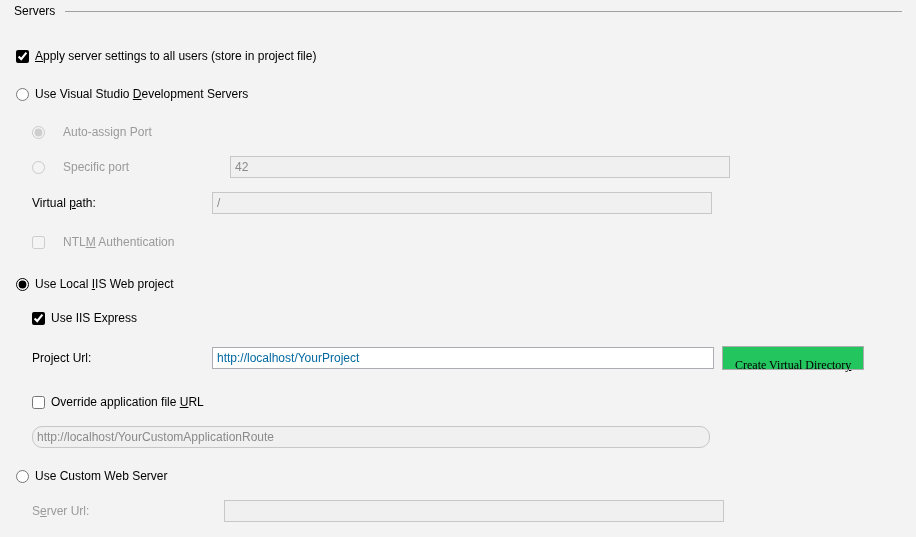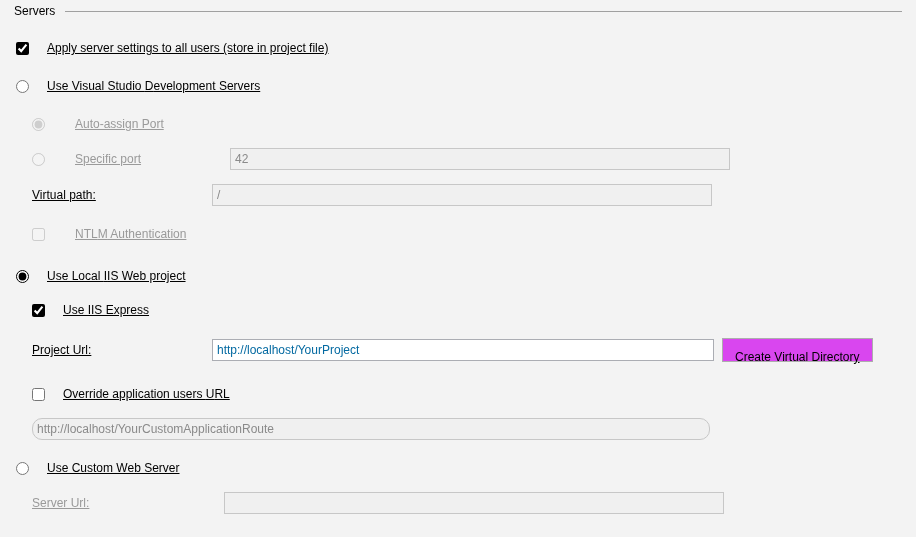--- a/index.html
+++ b/index.html
@@ -11,49 +11,48 @@
     font-size: 12px;
     color: #000;
     width: 916px;
     height: 537px;
     overflow: hidden;
   }
   .panel { padding: 4px 14px 14px 14px; }
   .group-header {
     display: flex;
     align-items: center;
-    margin-bottom: 20px;
+    margin-bottom: 28px;
     justify-content: space-between;
   }
   .group-header .title { padding-right: 10px; }
   .group-header .line { flex: 1; border-top: 1px solid #a0a0a0; height: 0; }
   .row {
     display: flex;
     align-items: center;
     margin-bottom: 8px;
     min-height: 20px;
   }
   .indent1 { margin-left: 2px; }
   .indent2 { margin-left: 18px; }
-  .lbl { margin-left: 18px; text-decoration: underline; }
+  .lbl { margin-left: 6px; }
   .disabled { color: #9a9a9a; gap: 12px; }
   .disabled .underline-decor { text-decoration-color: #9a9a9a; }
   .underline-decor { text-decoration: underline; text-underline-offset: 1px; }
   input[type="checkbox"], input[type="radio"] {
     width: 13px; height: 13px; margin: 0;
     accent-color: #000;
   }
   input[type="checkbox"]:disabled, input[type="radio"]:disabled {
     accent-color: #9a9a9a;
   }
   .field-label {
     display: inline-block;
     width: 180px;
     margin-left: 18px;
-    text-decoration: underline;
   }
   .txt {
     height: 22px;
     border: 1px solid #abadb3;
     background: #fff;
     padding: 0 3px 0 4px;
     font-family: inherit;
     font-size: 12px;
     color: #0369a1;
   }
@@ -61,22 +60,22 @@
     background: #f0f0f0;
     color: #8a8a8a;
     border-color: #c7c7c7;
   }
   .txt-500 { width: 500px; }
   .txt-502 { width: 502px; }
   .txt-690 { width: 678px; border-radius: 10px; }
   .btn {
     height: 23px;
     border: 1px solid #adadad;
-    background: #d946ef;
-    font-family: Liberation Sans, sans-serif;
+    background: #22c55e;
+    font-family: Liberation Serif, serif;
     font-size: 12px;
     padding: 11px 12px;
     margin-left: 8px;
     cursor: pointer;
   }
   .sp6 { height: 6px; }
   .sp10 { height: 10px; }
   .sp14 { height: 14px; }
 </style>
 </head>
@@ -166,21 +165,21 @@
     <button class="btn">
       <span>Create Virtual Director</span><span class="underline-decor">y</span>
     </button>
   </div>
 
   <div class="sp14"></div>
 
   <div class="row indent2">
     <input type="checkbox" style="">
     <span class="lbl">
-      <span>Override application users </span><span class="underline-decor">U</span><span>RL</span>
+      <span>Override application file </span><span class="underline-decor">U</span><span>RL</span>
     </span>
   </div>
 
   <div class="sp6"></div>
 
   <div class="row indent2">
     <input class="txt txt-690" disabled="" value="http://localhost/YourCustomApplicationRoute" style="">
   </div>
 
   <div class="sp10"></div>

